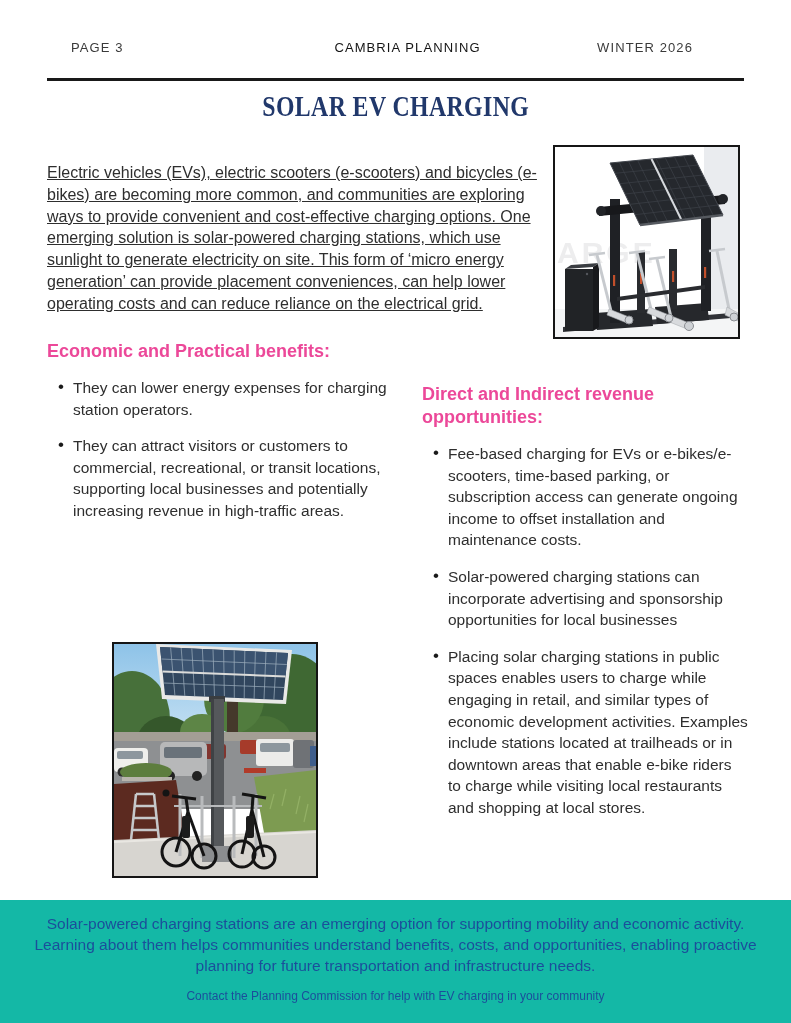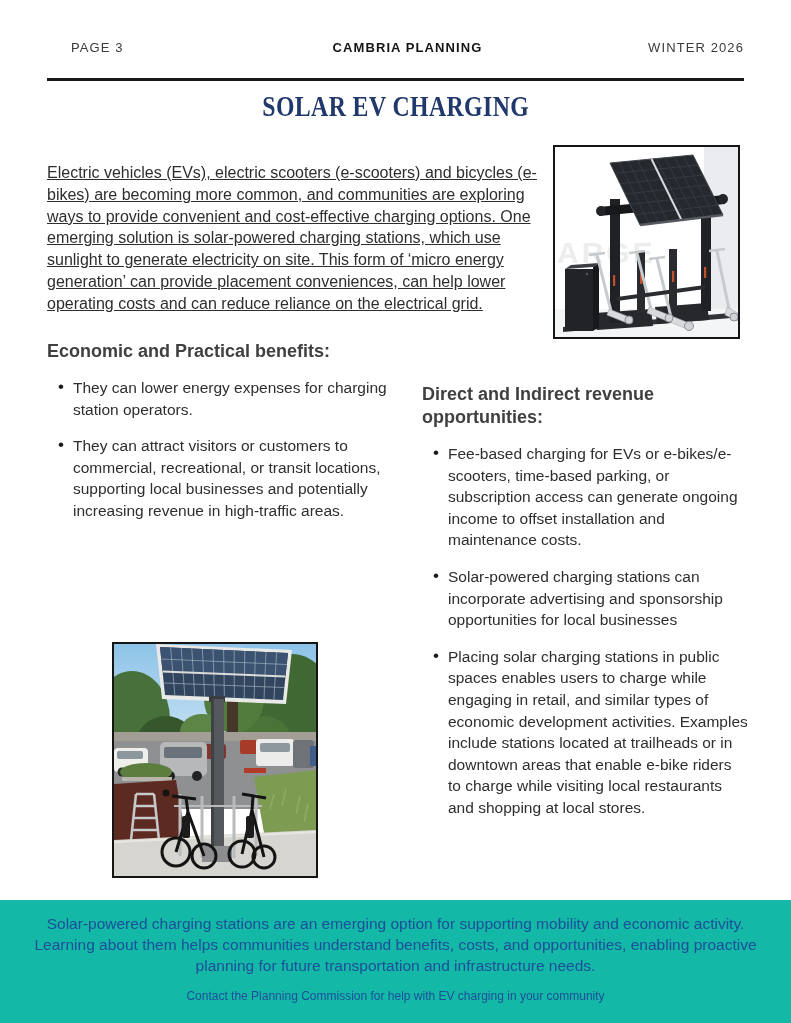--- a/index.html
+++ b/index.html
@@ -7,41 +7,41 @@
     position:relative; width:791px; height:1023px; background:#ffffff;
     font-family:"Liberation Sans", sans-serif; color:#2e2e2e; overflow:hidden;
   }
   
   .header {
     position:absolute; left:47px; right:47px; top:40px;
     display:flex; align-items:baseline;
     font-size:13px; letter-spacing:1.1px; color:#3a3a3a;
   }
   .header .h-left  { flex:1; text-align:left;margin-left:24px; }
-  .header .h-mid   { flex:1.4; text-align:center; font-weight:bold; color:#141414; }
-  .header .h-right { flex:1; text-align:right; }
+  .header .h-mid   { flex:1.4; text-align:center; font-weight:normal; color:#141414; }
+  .header .h-right { flex:1; text-align:center; }
   .rule { position:absolute; left:47px; right:47px; top:78px; height:3px; background:#191919; }
   
   .title-wrap { position:absolute; left:0; right:0; top:90px; text-align:center; }
   .title {
     display:inline-block; font-family:"Liberation Serif", serif; font-weight:bold;
     font-size:29px; color:#21386b; letter-spacing:0.5px; transform:scaleX(0.82);
     transform-origin:center; white-space:nowrap;
   }
   
   .intro { position:absolute; left:47px; top:146px; width:508px; font-size:16px; line-height:21.8px;text-decoration:underline; }
   .figure { position:absolute; border:2px solid #151515; box-sizing:border-box; background:#fff; overflow:hidden; }
   .fig-render { left:553px; top:145px; width:187px; height:194px; }
   .fig-photo  { left:112px; top:642px; width:206px; height:236px; }
   .figure svg { display:block; width:100%; height:100%; }
   
   .col { position:absolute; }
   .col-left  { left:47px;  top:340px; width:346px; }
   .col-right { left:422px; top:383px; width:326px; }
-  .sec-heading { margin:0 0 14px 0; font-size:18px; line-height:23px; font-weight:bold; color:#404040; }
+  .sec-heading { margin:0 0 14px 0; font-size:18px; line-height:23px; font-weight:bold; color:#ec4899; }
   .bullets { margin:0; padding:0; list-style:none; font-size:15.5px; line-height:21.6px; color:#2e2e2e; }
   .bullets li { position:relative; padding-left:26px; margin-bottom:15px; }
   .bullets li::before { content:"\2022"; position:absolute; left:11px; top:-1px; font-size:17px; color:#1a1a1a; }
   
   .footer {
     position:absolute; left:0; top:900px; width:791px; height:123px;
     background:#14b8a6; text-align:center; color:#1b4e9b;
   }
   .footer .summary { margin:13px auto 0; width:724px; font-size:15.5px; line-height:21px; }
   .footer .contact { margin:10px auto 16px; width:724px; font-size:12px; line-height:21px; }

